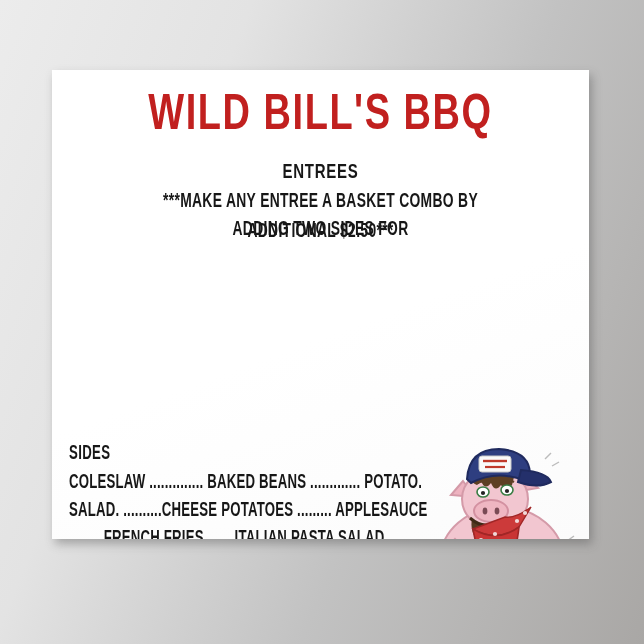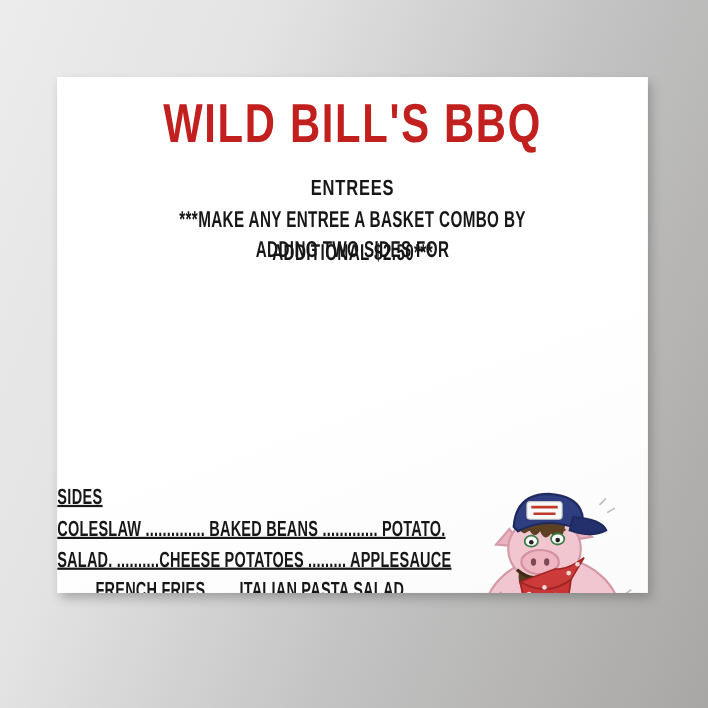--- a/index.html
+++ b/index.html
@@ -45,21 +45,21 @@
     color:var(--body-black,#171717);
     transform:scaleX(.66);
   }
   .entree-list{position:absolute;top:191px;left:0;width:100%;}
   .entree{
     height:28.4px;line-height:28.4px;
     font-size:21px;font-weight:700;letter-spacing:.5px;
     color:var(--body-black,#171717);
     transform:scaleX(.75);
   }
-  .sides{position:absolute;top:369px;left:0;width:420px;color:var(--body-black,#171717);text-decoration:underline;}
+  .sides{position:absolute;top:369px;left:17px;width:420px;color:var(--body-black,#171717);}
   .sides-header{
     font-size:20px;font-weight:700;line-height:26px;letter-spacing:.5px;
     transform:scaleX(.66);
   }
   .side-line{
     margin-top:4px;height:24px;line-height:24px;
     font-size:20px;font-weight:700;letter-spacing:.3px;
     transform:scaleX(.66);
   }
   .desserts-note{

